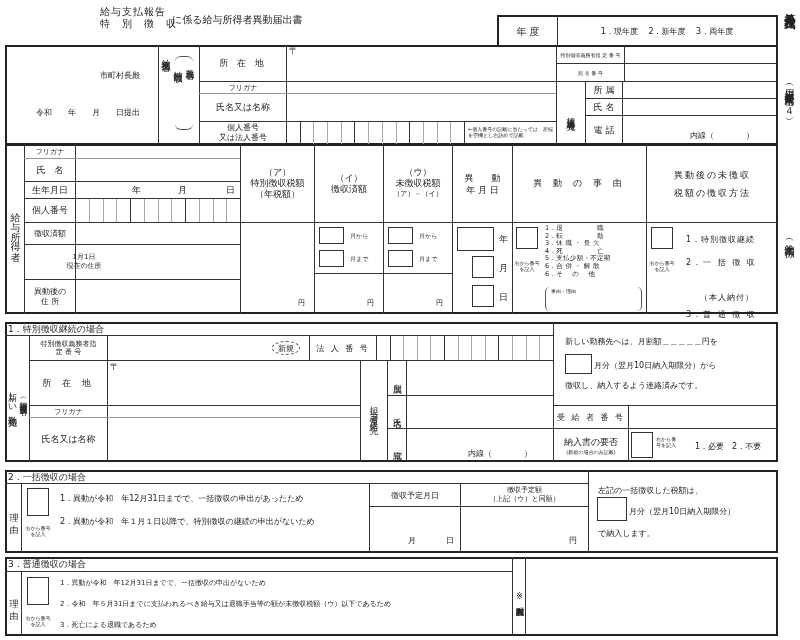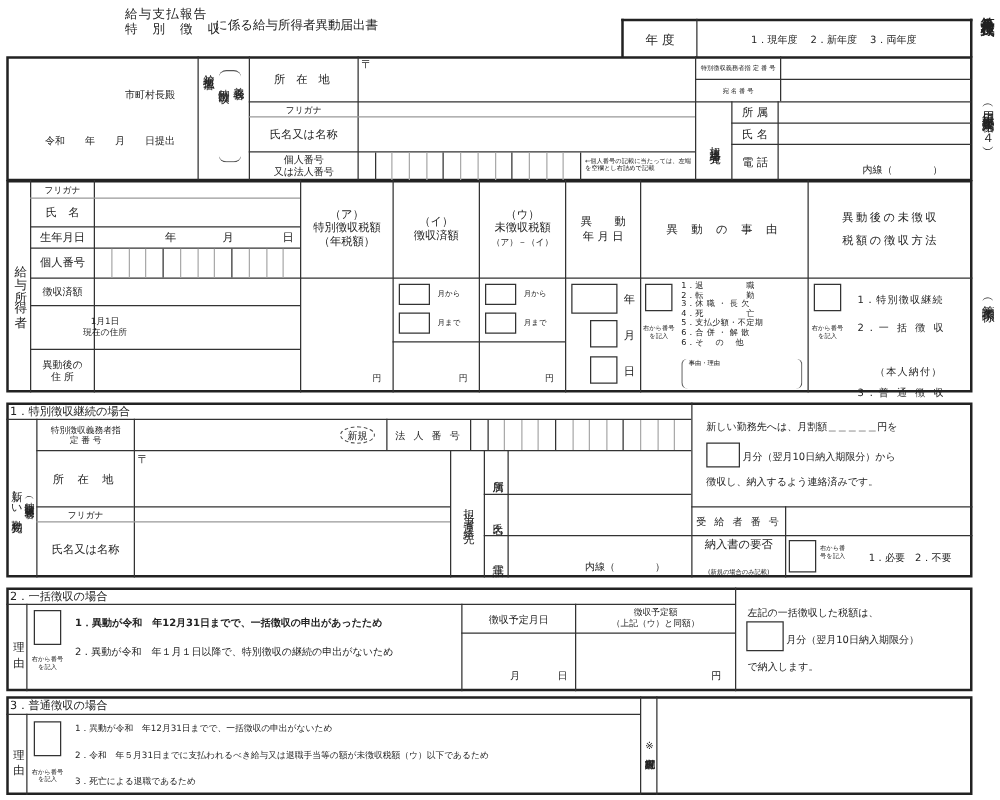--- a/index.html
+++ b/index.html
@@ -290,42 +290,42 @@
 
 <div class="abs" style="left:565px;top:336px;font-size:8px;">新しい勤務先へは、月割額＿＿＿＿＿円を</div>
 <div class="box abs" style="left:565px;top:354px;width:27px;height:20px;"></div>
 <div class="abs" style="left:594px;top:360px;font-size:8px;">月分（翌月10日納入期限分）から</div>
 <div class="abs" style="left:565px;top:380px;font-size:8px;">徴収し、納入するよう連絡済みです。</div>
 <div class="hline" style="left:553px;top:405px;width:225px;"></div>
 <div class="hline" style="left:553px;top:428px;width:225px;"></div>
 <div class="vline" style="left:628px;top:405px;height:57px;"></div>
 <div class="abs c" style="left:554px;top:406px;width:74px;height:22px;font-size:8px;letter-spacing:2px;">受 給 者 番 号</div>
 <div class="abs" style="left:629px;top:406px;width:149px;height:22px;"></div>
-<div class="abs c" style="left:554px;top:429px;width:74px;height:32px;flex-direction:column;justify-content:space-between;">
+<div class="abs c" style="left:554px;top:429px;width:74px;height:32px;flex-direction:column;">
   <span style="font-size:9px;">納入書の要否</span>
   <span class="tiny">(新規の場合のみ記載)</span>
 </div>
 <div class="box abs" style="left:631px;top:432px;width:22px;height:26px;"></div>
 <div class="abs tiny" style="left:656px;top:436px;width:22px;">右から番号を記入</div>
 <div class="abs" style="left:695px;top:441px;font-size:8px;">1．必要　2．不要</div>
 
 <div class="abs" style="left:5px;top:470px;width:773px;height:83px;border:2px solid #222;"></div>
 <div class="hline" style="left:5px;top:483px;width:583px;"></div>
 <div class="vline" style="left:588px;top:470px;height:83px;"></div>
 <div class="abs" style="left:8px;top:471px;font-size:9px;">2．一括徴収の場合</div>
 <div class="vline" style="left:21px;top:483px;height:70px;"></div>
 <div class="vline" style="left:369px;top:483px;height:70px;"></div>
 <div class="vline" style="left:460px;top:483px;height:70px;"></div>
 <div class="hline" style="left:369px;top:506px;width:219px;"></div>
 <div class="abs c" style="left:6px;top:484px;width:15px;height:68px;">
   <span class="vt" style="font-size:9px;letter-spacing:12px;">理由</span>
 </div>
 <div class="box abs" style="left:27px;top:488px;width:22px;height:28px;"></div>
 <div class="abs tiny c" style="left:24px;top:520px;width:28px;height:22px;">右から番号を記入</div>
-<div class="abs" style="left:60px;top:493px;font-size:8px;white-space:pre;font-weight:bold;">1．異動が令和　年12月31日までで、一括徴収の申出があったため</div>
+<div class="abs" style="left:60px;top:493px;font-size:8px;white-space:pre;">1．異動が令和　年12月31日までで、一括徴収の申出があったため</div>
 <div class="abs" style="left:60px;top:516px;width:305px;font-size:8px;line-height:12px;white-space:pre-wrap;">2．異動が令和　年１月１日以降で、特別徴収の継続の申出がないため</div>
 <div class="abs c" style="left:370px;top:484px;width:90px;height:22px;font-size:8px;">徴収予定月日</div>
 <div class="abs c" style="left:461px;top:484px;width:127px;height:22px;flex-direction:column;font-size:7px;line-height:9px;">
   <span>徴収予定額</span>
   <span>（上記（ウ）と同額）</span>
 </div>
 <div class="abs" style="left:370px;top:507px;width:90px;height:45px;">
   <span class="abs" style="left:38px;top:28px;font-size:8px;">月</span>
   <span class="abs" style="left:76px;top:28px;font-size:8px;">日</span>
 </div>

